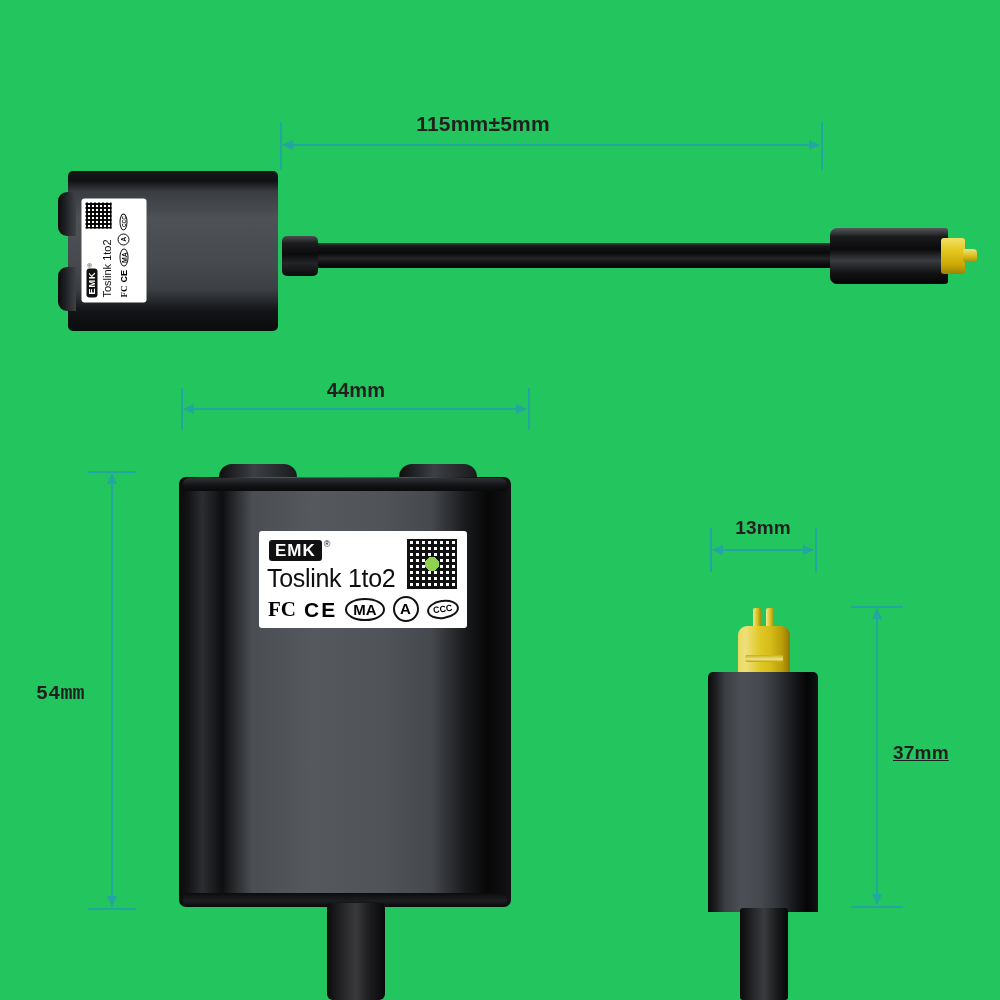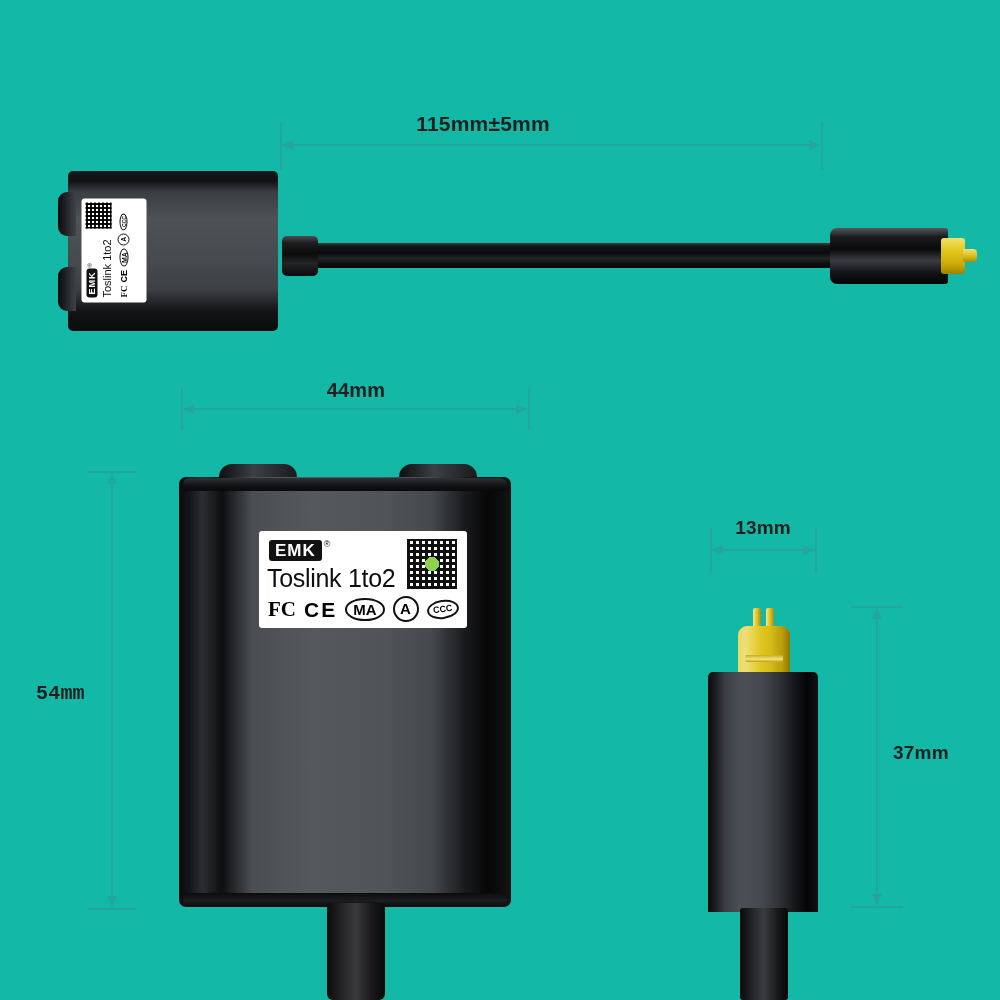--- a/index.html
+++ b/index.html
@@ -7,21 +7,21 @@
     padding: 0;
     background: #ffffff;
   }
   body {
     font-family: "Liberation Sans", sans-serif;
   }
   #stage {
     position: relative;
     width: 1000px;
     height: 1000px;
-    background: #14b8a6;
+    background: #22c55e;
     overflow: hidden;
   }
 
   
   .dim-text {
     position: absolute;
     font-family: "Liberation Sans", sans-serif;
     font-weight: bold;
     color: #221f1f;
     white-space: nowrap;
@@ -271,21 +271,21 @@
                     repeating-linear-gradient(90deg,#111 0 3px,transparent 3px 6px),
                     repeating-linear-gradient(0deg,#111 0 3px,transparent 3px 6px);"></div>
     </div>
   </div>
 
   <div class="dim-text" style="left:763px; top:517px; font-size:19px; transform:translateX(-50%);">13mm</div>
   <div class="ext-line-v" style="left:710px; top:528px; height:44px;"></div>
   <div class="ext-line-v" style="left:815px; top:528px; height:44px;"></div>
   <div class="dim-arrow-h" style="left:713px; top:549px; width:100px;"></div>
 
-  <div class="dim-text" style="left:893px; top:742px; font-size:19px;">37mm</div>
+  <div class="dim-text" style="left:893px; top:742px; font-size:19px;text-decoration:underline;">37mm</div>
   <div class="ext-line-h" style="left:851px; top:606px; width:52px;"></div>
   <div class="ext-line-h" style="left:851px; top:906px; width:52px;"></div>
   <div class="dim-arrow-v" style="left:876px; top:609px; height:295px;"></div>
 
   <div class="gloss-body" style="left:753px; top:608px; width:8px; height:20px;
               background:linear-gradient(to right,#f4e88e 0%, #dcc427 50%, #a78d08 100%);
               border-radius:2px 2px 0 0;"></div>
   <div class="gloss-body" style="left:766px; top:608px; width:8px; height:20px;
               background:linear-gradient(to right,#f4e88e 0%, #dcc427 50%, #a78d08 100%);
               border-radius:2px 2px 0 0;"></div>

